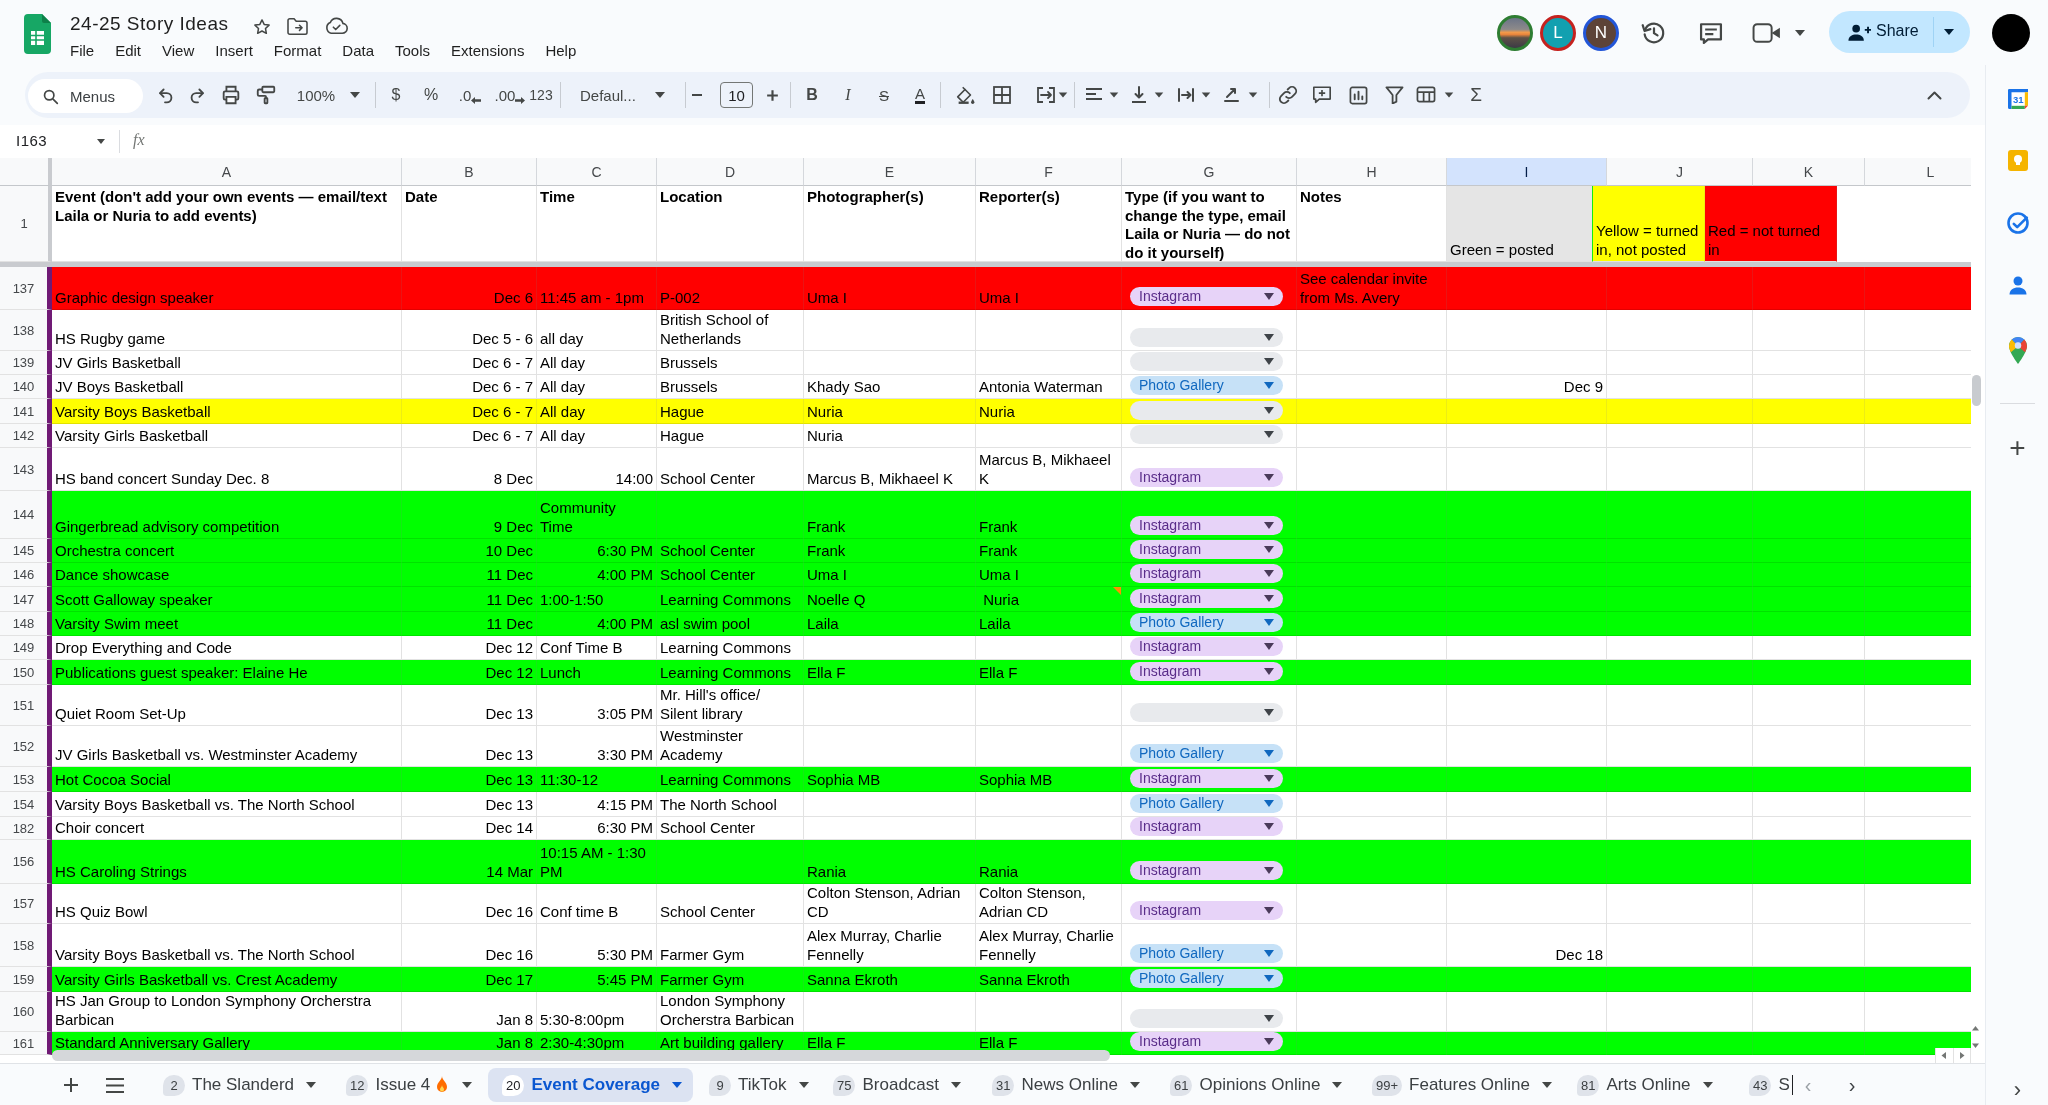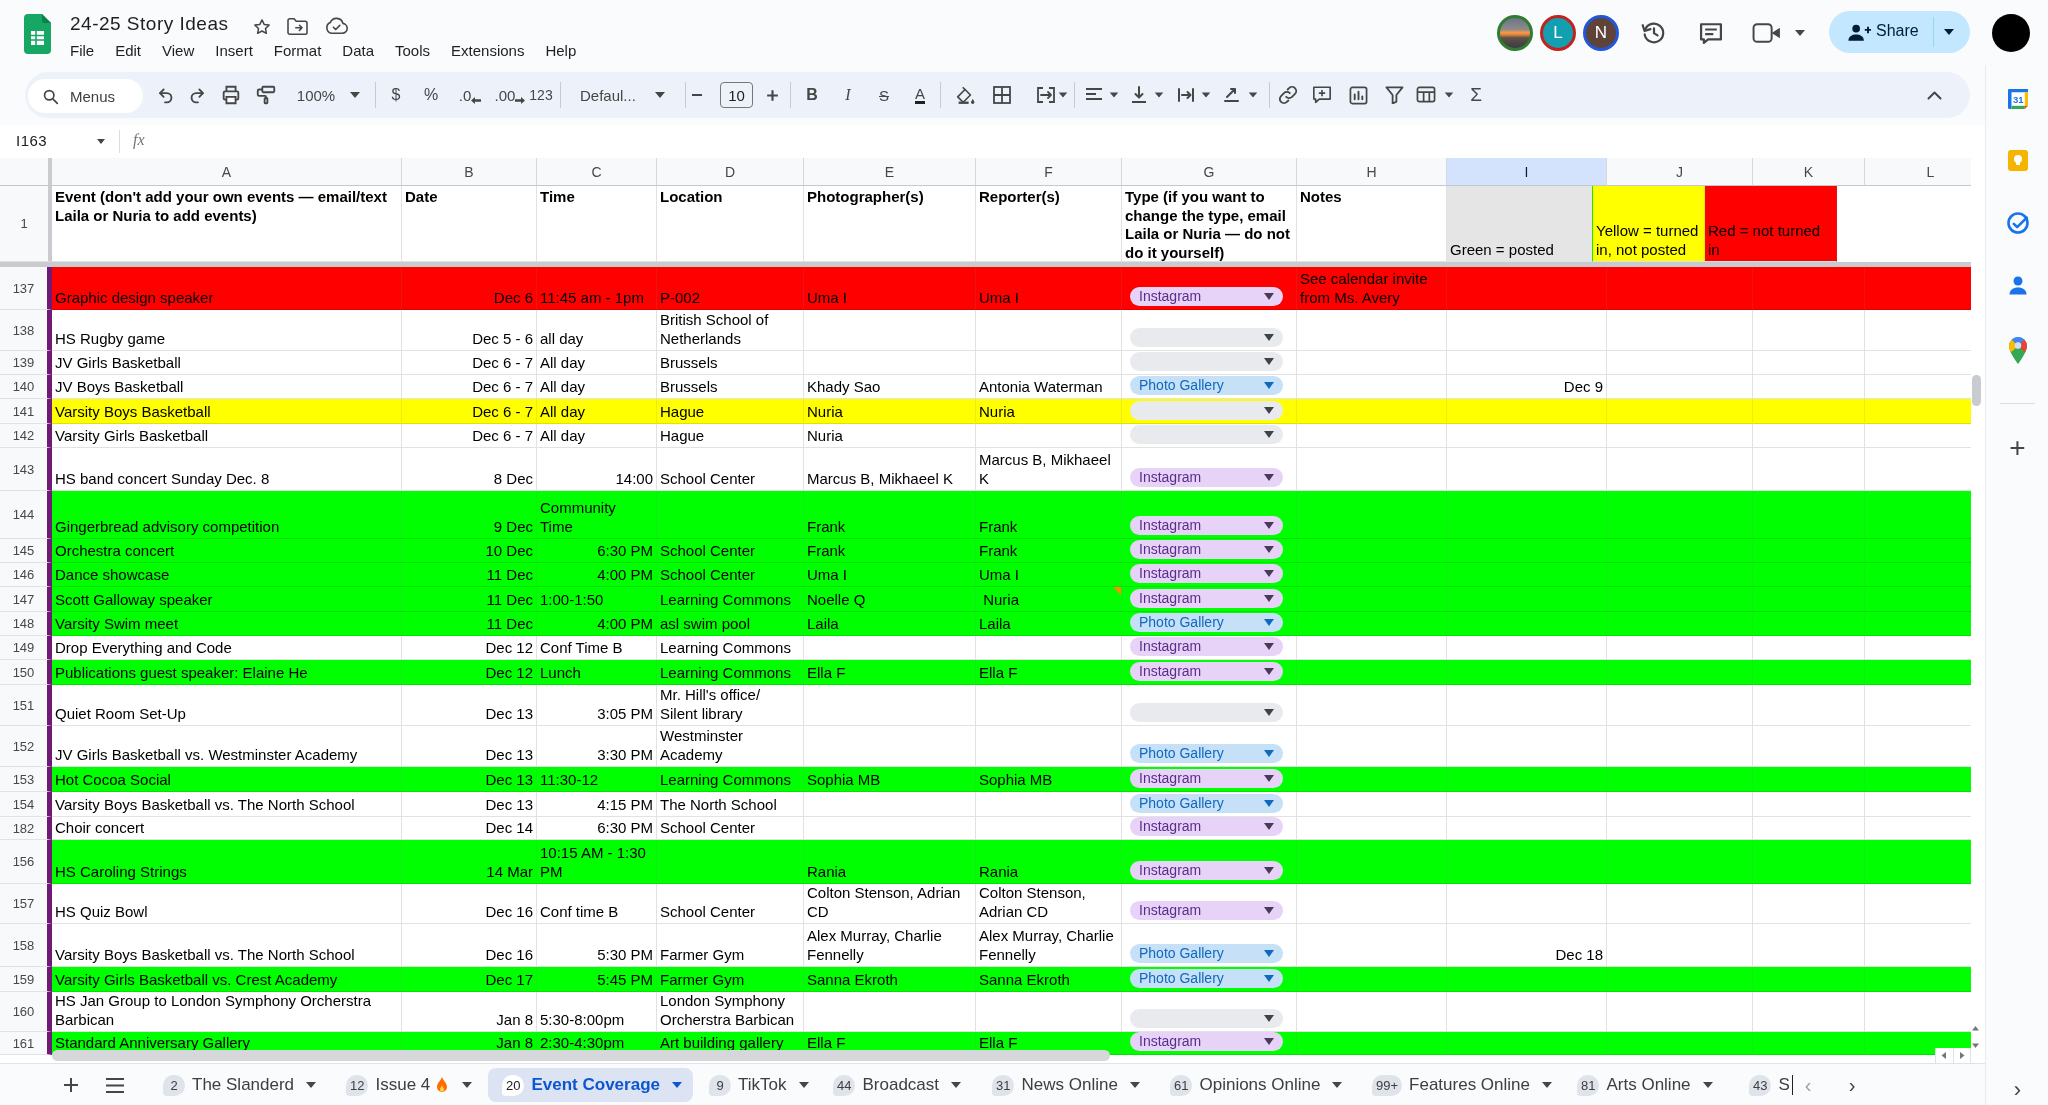--- a/index.html
+++ b/index.html
@@ -1211,21 +1211,21 @@
         <div class="badge wb">20</div>
         <span class="tabname atname">Event Coverage</span>
         <i class="tcaret atcaret"></i>
       </div>
   <div class="tbb" style="left:709px">
         <div class="badge">9</div>
         <span class="tabname">TikTok</span>
         <i class="tcaret"></i>
       </div>
   <div class="tbb" style="left:833px">
-        <div class="badge">44</div>
+        <div class="badge">75</div>
         <span class="tabname">Broadcast</span>
         <i class="tcaret"></i>
       </div>
   <div class="tbb" style="left:992px">
         <div class="badge">31</div>
         <span class="tabname">News Online</span>
         <i class="tcaret"></i>
       </div>
   <div class="tbb" style="left:1170px">
         <div class="badge">61</div>

